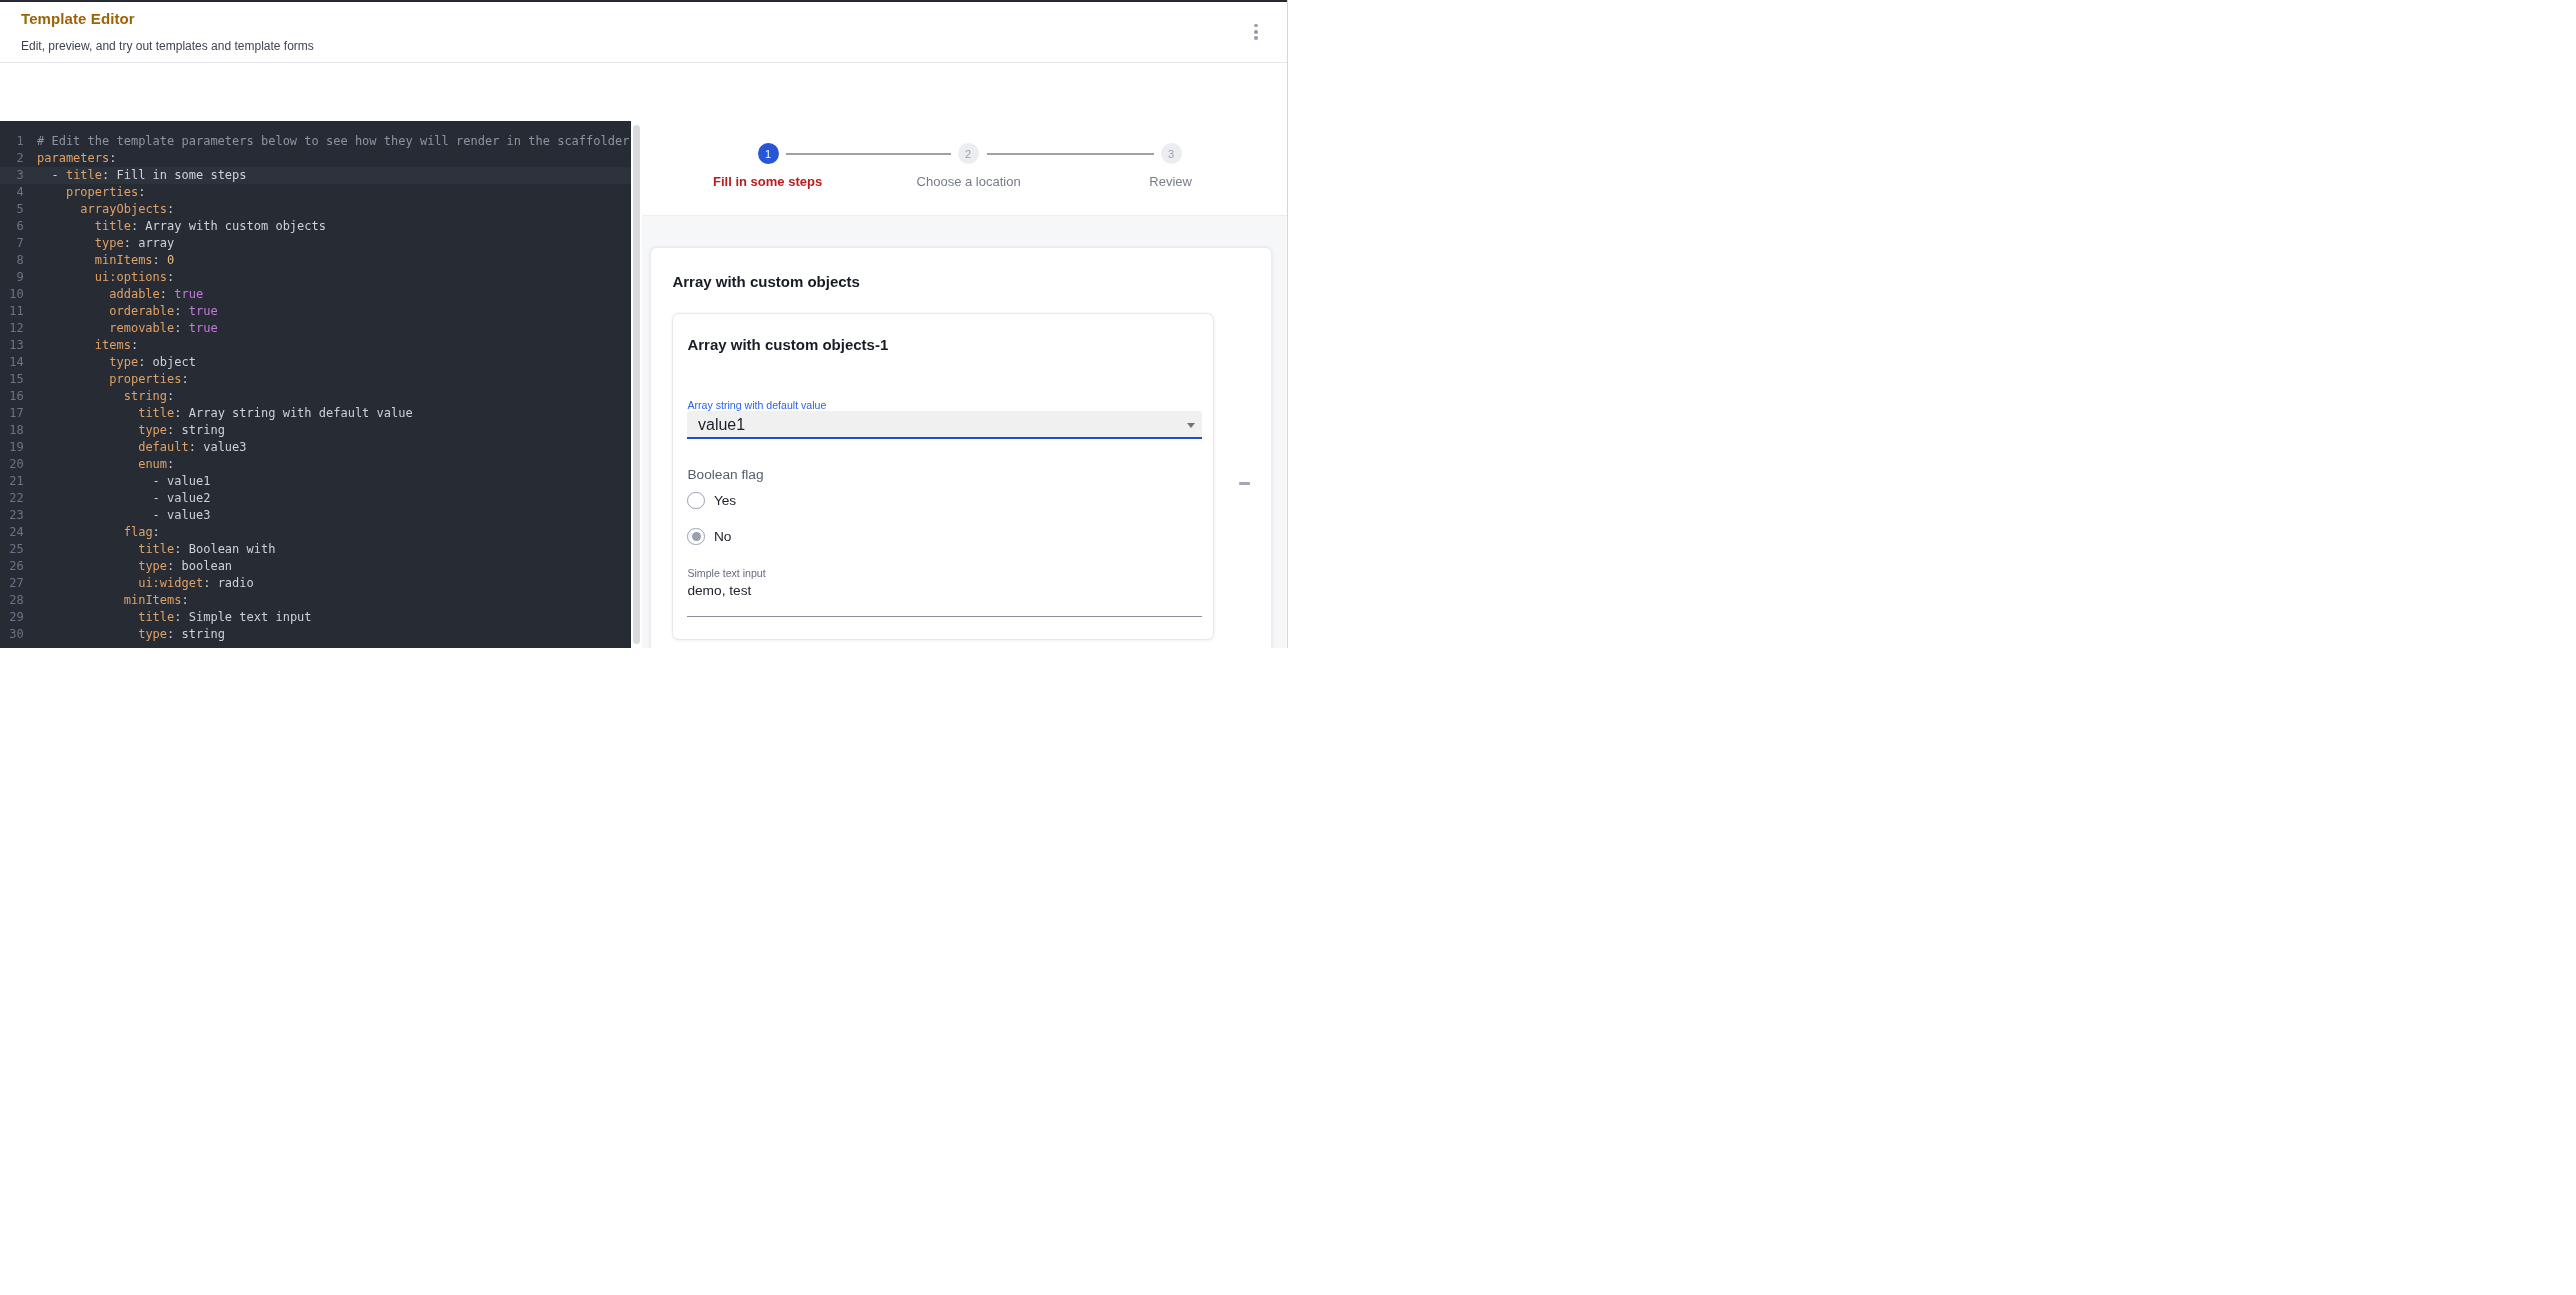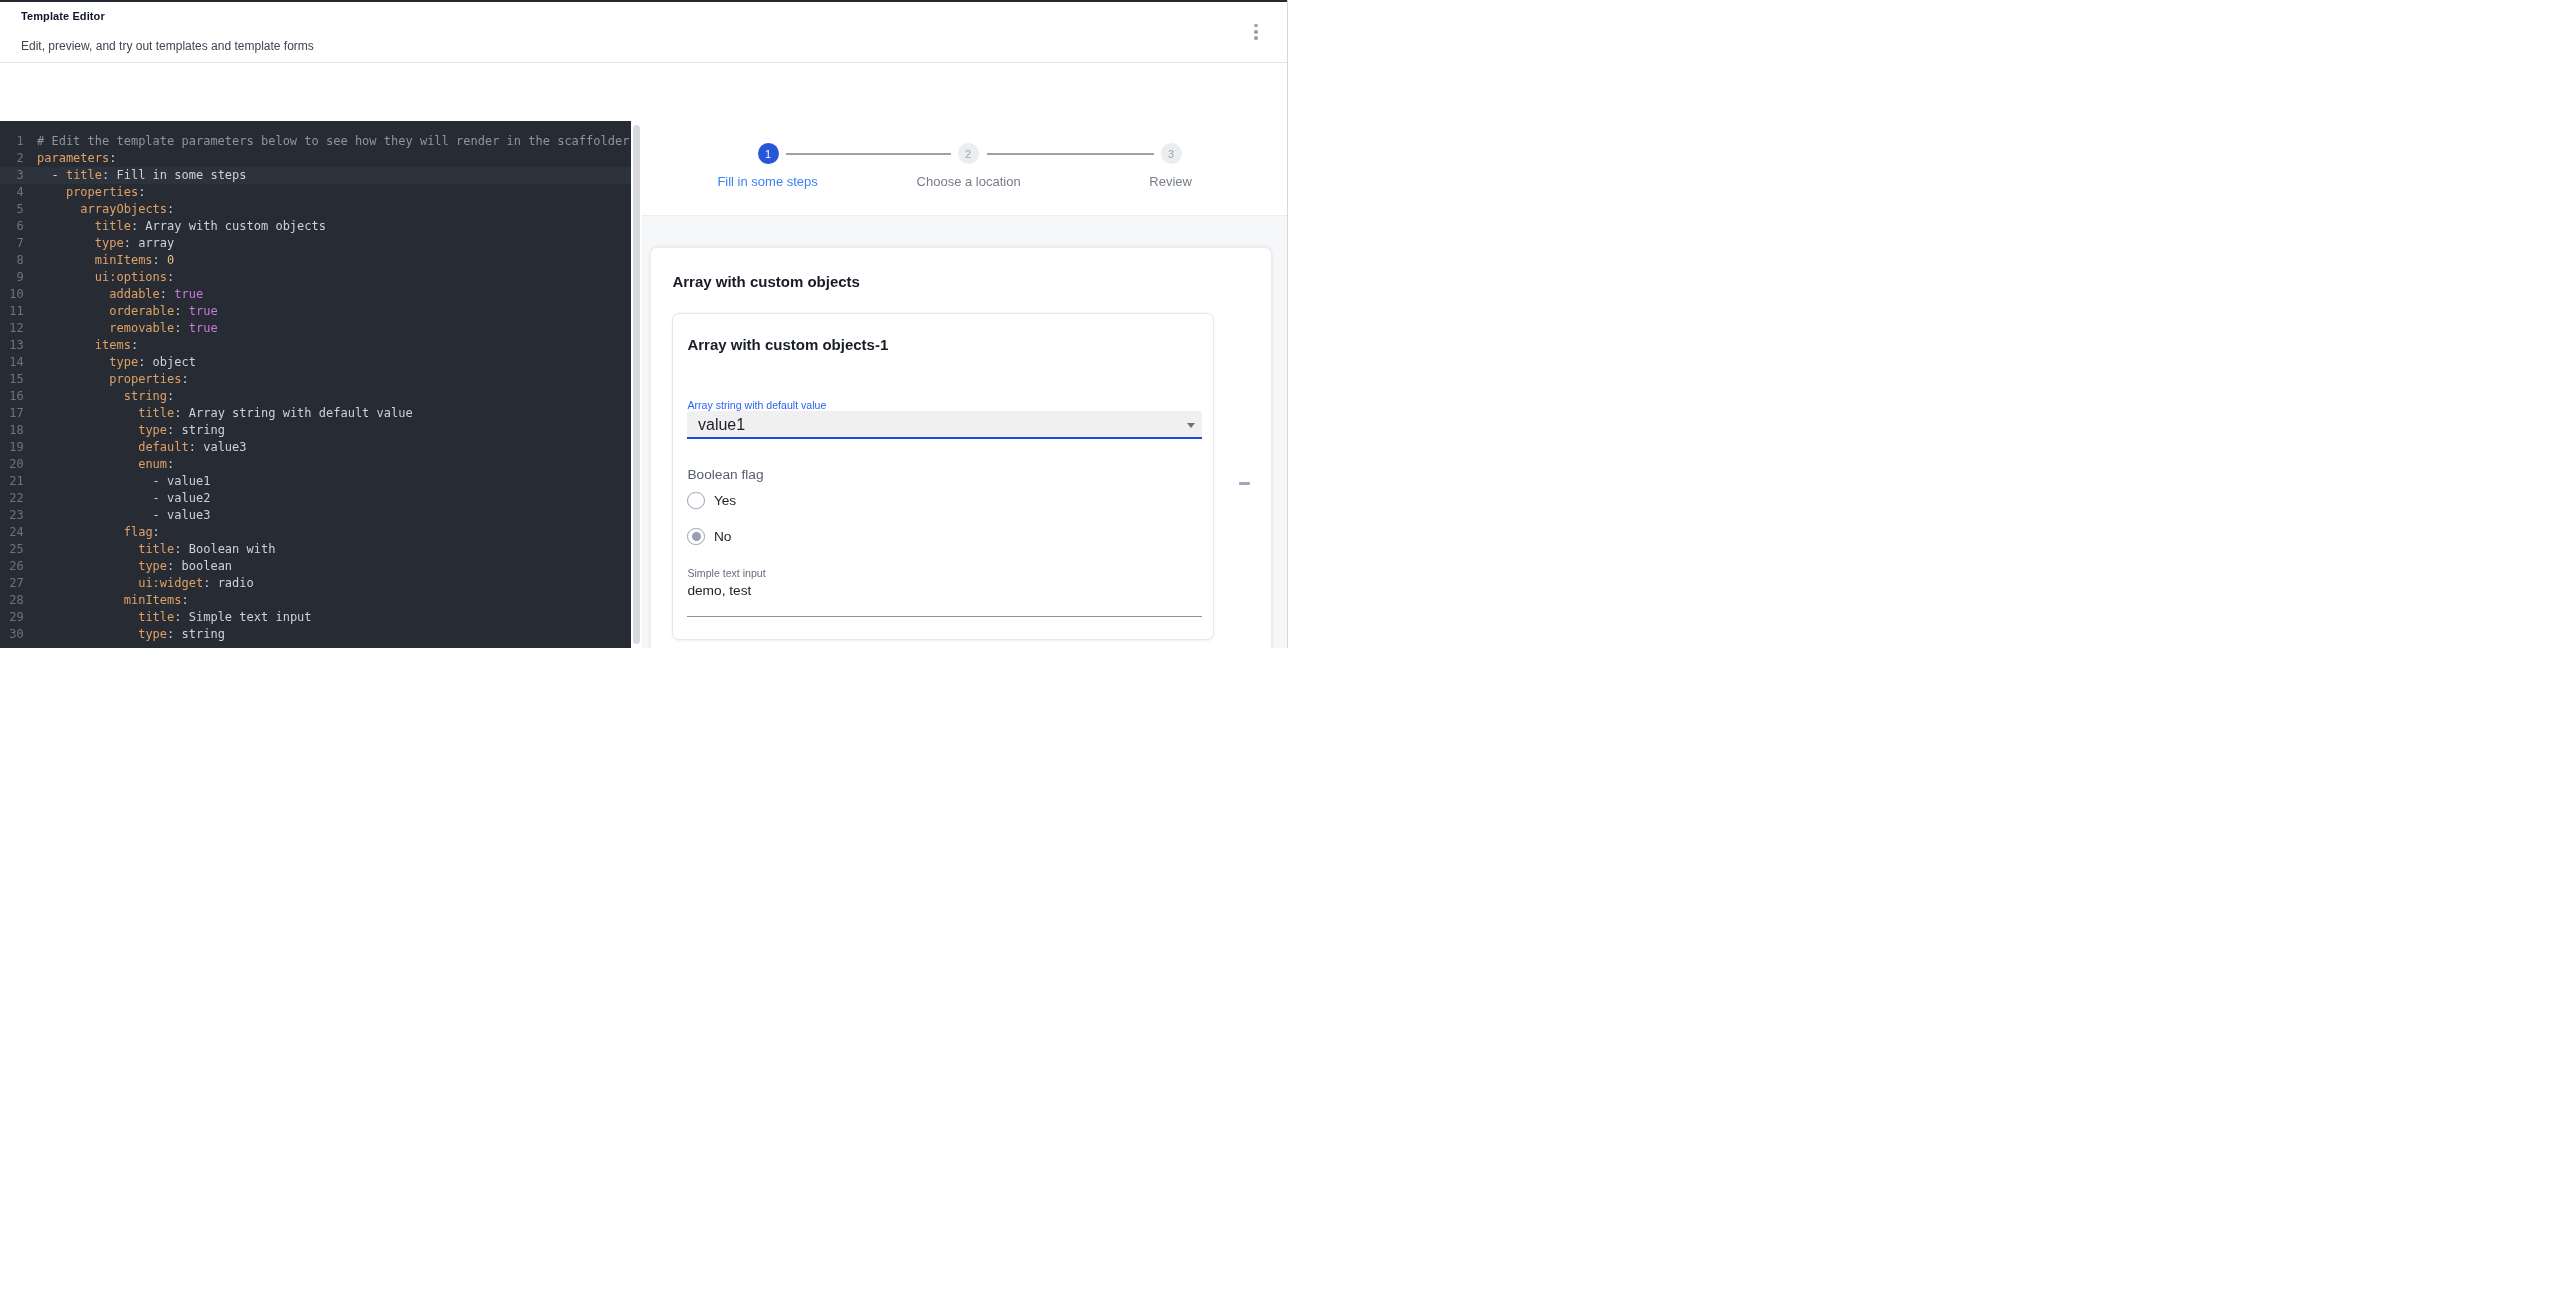--- a/index.html
+++ b/index.html
@@ -7,21 +7,21 @@
   body { font-family:"Liberation Sans", sans-serif; }
   .app { position:relative; width:1288px; height:648px; background:#fff; overflow:hidden;
          border-right:1.8px solid #d4d7dd; }
 
   
   .topbar { position:absolute; left:0; top:0; width:100%; height:1.8px; background:#262a33; }
 
   
   .header { position:absolute; left:0; top:1.8px; width:100%; height:61px; background:#fff;
             border-bottom:0.9px solid #e4e6ea; }
-  .page-title { position:absolute; left:21px; top:8px; font-size:11px; font-weight:700; color:#0f172a; letter-spacing:0.1px; }
+  .page-title { position:absolute; left:21px; top:8px; font-size:15px; font-weight:700; color:#a16207; letter-spacing:0.1px; }
   .page-subtitle { position:absolute; left:21px; top:37px; font-size:12px; color:#3e4553; }
   .kebab { position:absolute; right:18.6px; top:15px; width:25px; height:30px; display:flex; flex-direction:column;
            align-items:center; justify-content:center; gap:2.7px; cursor:pointer; }
   .kebab i { width:3.5px; height:3.5px; border-radius:50%; background:#9aa0ad; }
 
   
   .toolbar { position:absolute; left:0; top:64px; width:100%; height:57px; background:#f6f7f9; }
   .load-select { position:absolute; left:7px; top:11.5px; width:1228px; height:36px; border:0.9px solid #c2c6d0;
                  border-radius:7px; display:flex; align-items:center; cursor:pointer; }
   .load-select .ph { margin-left:12.4px; font-size:13.3px; color:#5d6373; }
@@ -56,21 +56,21 @@
 
   
   .right { flex:1; position:relative; background:#f6f7f9; }
   .stepper-area { position:absolute; left:0; top:0; width:100%; height:95px; background:#fff;
                   border-bottom:0.9px solid #eceef1; }
   .step-circle { position:absolute; top:22px; width:21px; height:21px; border-radius:50%;
                  display:flex; align-items:center; justify-content:center; font-size:11px; cursor:pointer; }
   .step-circle.active { background:#2757d8; color:#fff; }
   .step-circle.idle { background:#ecedf0; color:#9aa2ac; }
   .step-label { position:absolute; top:53px; width:194px; text-align:center; font-size:13px; color:#767d8a; }
-  .step-label.active { color:#3b82f6; font-weight:400; }
+  .step-label.active { color:#b91c1c; font-weight:700; }
   .connector { position:absolute; top:32px; height:1.8px; background:#9da2aa; }
 
   
   .paper { position:absolute; left:8.8px; top:126px; width:622px; height:565px; background:#fff;
            border:0.9px solid #ececf0; border-radius:7px; box-shadow:0 0.9px 3.5px rgba(25,35,60,.10); }
   .section-title { position:absolute; left:21px; top:25px; font-size:15px; font-weight:700; color:#171b25; }
 
   .item-card { position:absolute; left:21px; top:65px; width:542px; height:327px; background:#fff;
                border:0.9px solid #e6e8ec; border-radius:7px; box-shadow:0 0.9px 2.7px rgba(25,35,60,.07); }
   .item-title { position:absolute; left:14px; top:22px; font-size:15px; font-weight:700; color:#181d27; }

